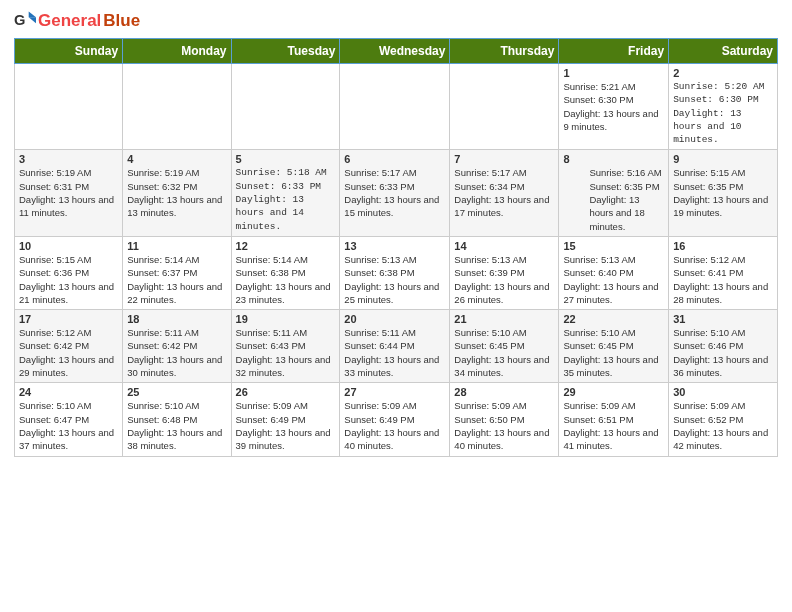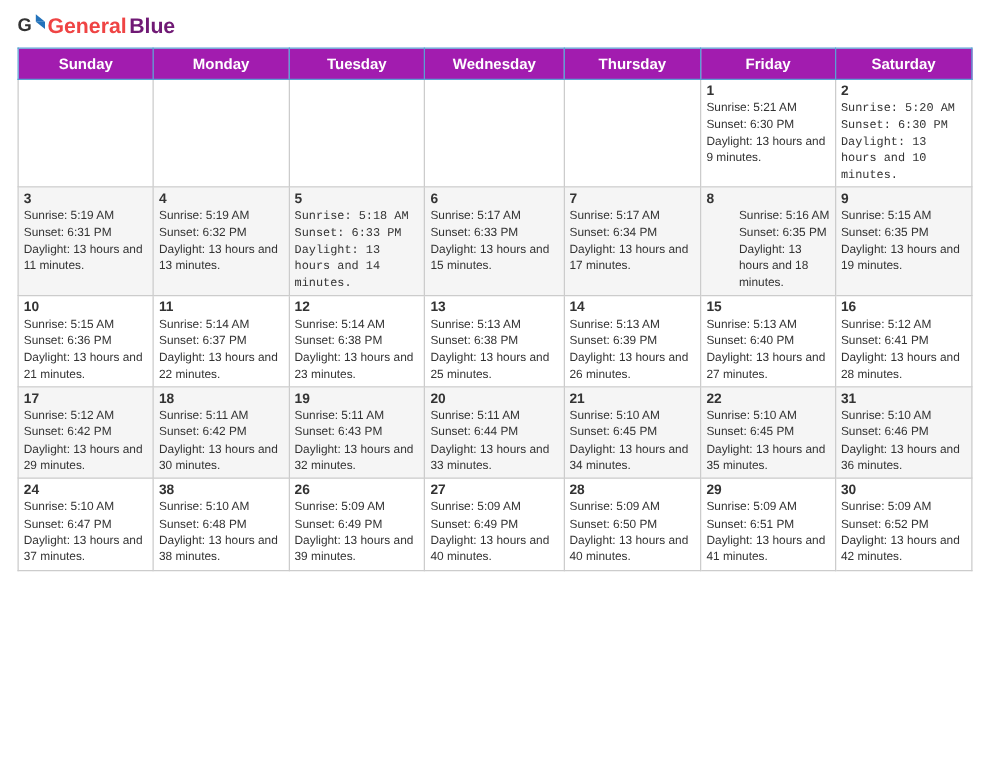--- a/index.html
+++ b/index.html
@@ -31,21 +31,21 @@
       gap: 2px;
     }
     .logo-general {
       font-size: 17px;
       font-weight: bold;
       color: #ef4444;
     }
     .logo-blue {
       font-size: 17px;
       font-weight: bold;
-      color: #701a75;
+      color: #c2410c;
     }
     .logo-icon {
       width: 22px;
       height: 22px;
     }
     .title-block {
       text-align: right;
     }
     .month-title {
       font-size: 32px;
@@ -57,26 +57,26 @@
       font-size: 14px;
       color: #444;
       margin-top: 2px;
     }
     .calendar {
       width: 100%;
       border-collapse: collapse;
       margin-top: 6px;
     }
     .calendar thead tr th {
-      background-color: #a21caf;
+      background-color: #4d7c0f;
       color: #fff;
       font-size: 12px;
       font-weight: bold;
-      padding: 5px 16px;
-      text-align: center;
+      padding: 5px 4px;
+      text-align: right;
       border: 1px solid #5a9fd4;
     }
     .calendar tbody tr td {
       vertical-align: top;
       border: 1px solid #ccc;
       padding: 3px 4px;
       width: 113px;
       min-height: 70px;
       font-size: 10px;
       color: #333;
@@ -285,21 +285,21 @@
           </td>
         </tr>
         <tr>
           <td>
             <span class="day-num">24</span>
             <div class="day-info" style="white-space: pre-line;">Sunrise: 5:10 AM
 Sunset: 6:47 PM
 Daylight: 13 hours and 37 minutes.</div>
           </td>
           <td>
-            <span class="day-num">38</span>
+            <span class="day-num">25</span>
             <div class="day-info" style="white-space: pre-line;">Sunrise: 5:10 AM
 Sunset: 6:48 PM
 Daylight: 13 hours and 38 minutes.</div>
           </td>
           <td>
             <span class="day-num">26</span>
             <div class="day-info" style="white-space: pre-line;">Sunrise: 5:09 AM
 Sunset: 6:49 PM
 Daylight: 13 hours and 39 minutes.</div>
           </td>

